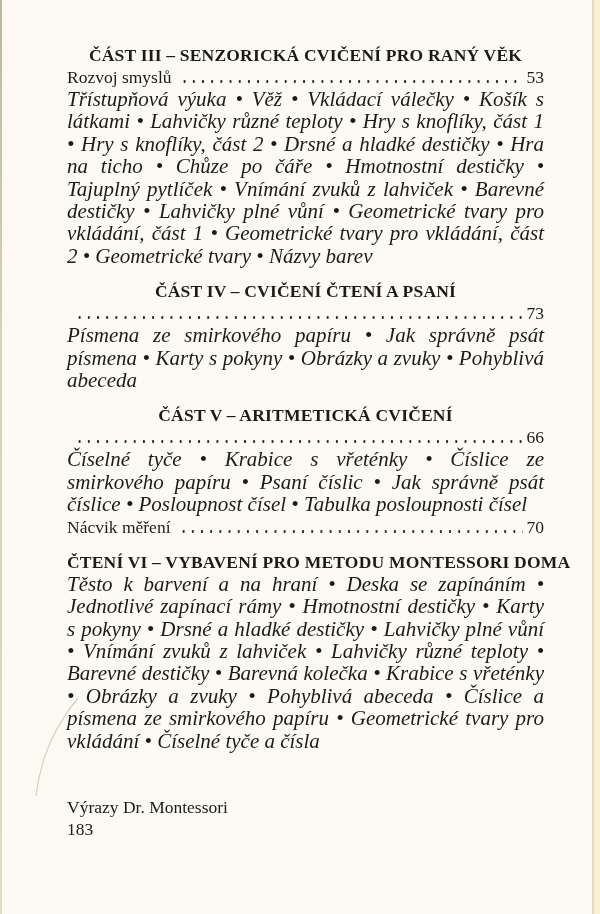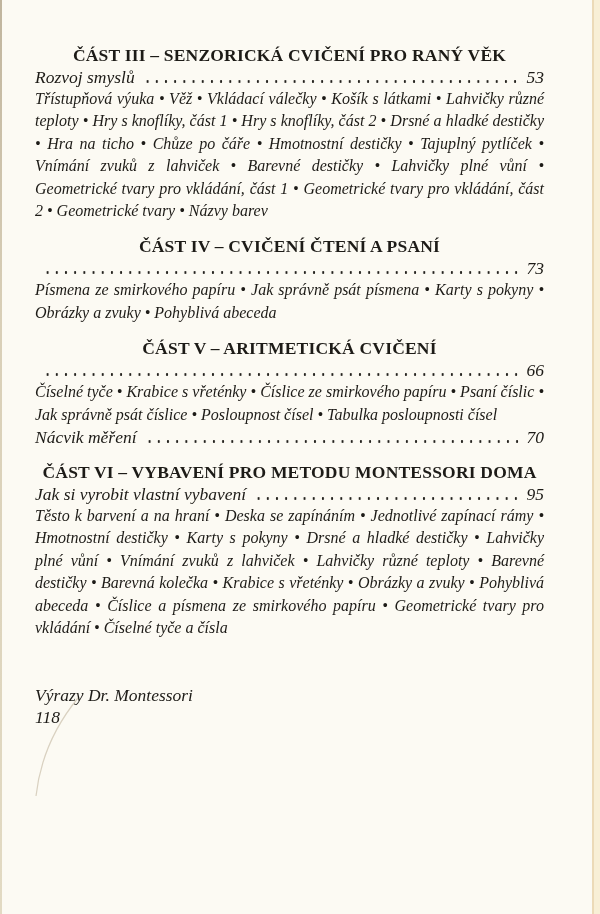--- a/index.html
+++ b/index.html
@@ -13,54 +13,54 @@
     overflow: hidden;
     background: #fcfaf3;
     font-family: "Liberation Serif", serif;
     color: #1d1b17;
   }
   .page {
     position: absolute;
     inset: 0;
     padding: 44px 56px 0 35px;
     box-sizing: border-box;
+    margin-left: 32px;
   }
   .toc-section + .toc-section { margin-top: 13px; }
   .section-heading {
     margin: 0;
     font-size: 17.5px;
     font-weight: 700;
     line-height: 22px;
     text-align: center;
     letter-spacing: 0.2px;
     white-space: nowrap;
   }
   .entry-line {
     display: flex;
     align-items: baseline;
     font-size: 17.5px;
     line-height: 22px;
-    font-style: italic;
   }
   .entry-title { white-space: nowrap; }
   .dot-leader {
     flex: 1 1 auto;
     align-self: stretch;
     min-width: 24px;
     margin: 0 4px 0 8px;
     background-image: radial-gradient(circle, #23211d 1.05px, rgba(0,0,0,0) 1.4px);
     background-size: 9.2px 3px;
     background-repeat: repeat-x;
     background-position: left bottom 5px;
   }
   .entry-page { white-space: nowrap; }
   .entry-detail {
     margin: 0;
     font-style: italic;
-    font-size: 16px;
+    font-size: 21px;
     line-height: 22.4px;
     text-align: justify;
   }
   .closing { margin-top: 44px; flex-direction: column; }
   
   .edge-left {
     position: absolute; left: 0; top: 0;
     width: 2px; height: 914px;
     background: linear-gradient(180deg, #8f7c58 0%, #bcac87 35%, #cdc09c 100%);
     opacity: 0.55;
@@ -114,34 +114,29 @@
           <span class="entry-page">66</span>
         </div>
         <p class="entry-detail">Číselné tyče • Krabice s vřeténky • Číslice ze smirkového papíru • Psaní číslic • Jak správně psát číslice • Posloupnost čísel • Tabulka posloupnosti čísel</p>
         <div class="entry-line">
           <span class="entry-title">Nácvik měření</span>
           <span class="dot-leader"></span>
           <span class="entry-page">70</span>
         </div>
       </section>
       <section class="toc-section">
-        <h2 class="section-heading">ČÁST VI – VYBAVENÍ PRO METODU MONTESSORI DOMA</h2>
-        <div class="entry-line">
-          <span class="entry-title">Jak si vyrobit vlastní vybavení</span>
-          <span class="dot-leader"></span>
-          <span class="entry-page">95</span>
-        </div>
+        <h2 class="section-heading">ČTENÍ VI – VYBAVENÍ PRO METODU MONTESSORI DOMA</h2>
         <p class="entry-detail">Těsto k barvení a na hraní • Deska se zapínáním • Jednotlivé zapínací rámy • Hmotnostní destičky • Karty s pokyny • Drsné a hladké destičky • Lahvičky plné vůní • Vnímání zvuků z lahviček • Lahvičky různé teploty • Barevné destičky • Barevná kolečka • Krabice s vřeténky • Obrázky a zvuky • Pohyblivá abeceda • Číslice a písmena ze smirkového papíru • Geometrické tvary pro vkládání • Číselné tyče a čísla</p>
       </section>
     </div>
 
   <div class="entry-line closing">
     <span class="entry-title">Výrazy Dr. Montessori</span>
     <span class="dot-leader"></span>
-    <span class="entry-page">118</span>
+    <span class="entry-page">183</span>
   </div>
 
 </div>
 
 <div class="edge-left"></div>
 <div class="edge-right-line"></div>
 <div class="edge-right-fill"></div>
 <svg class="crease" width="60" height="104">
   <path d="M48 2 Q 12 46 6 100" fill="none" stroke="rgba(152,132,98,0.35)" stroke-width="1.2"></path>
 </svg>

